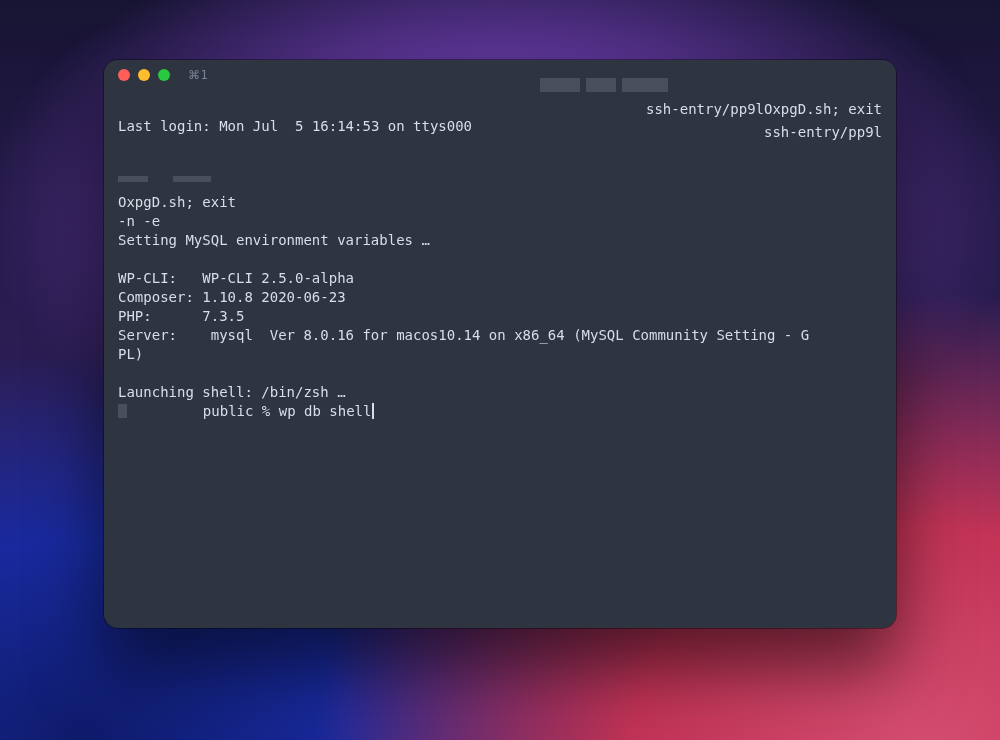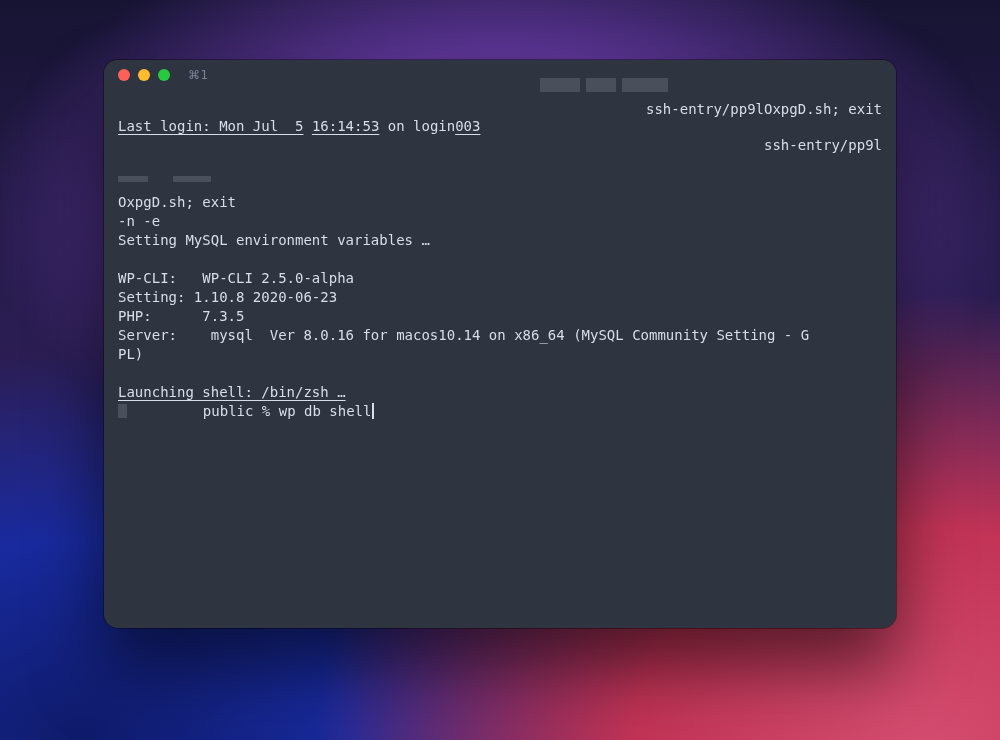--- a/index.html
+++ b/index.html
@@ -46,21 +46,21 @@
   .rbar{background:#4a4f5c;height:14px;}
   .term{
     position:absolute;left:0;top:34px;right:0;bottom:0;
     padding:4px 14px 0 14px;
     font-size:14px;
     line-height:19px;
     white-space:pre;
     color:#d8dee9;
   }
   .small-bar{display:inline-block;background:#4a4f5c;height:6px;width:28px;vertical-align:6px;}
-  .underline-fake{text-decoration:underline;text-underline-offset:3px;}
+  .underline-fake{text-underline-offset:3px;}
   .right-float{position:absolute;right:14px;}
   .cursor{
     display:inline-block;width:1.5px;height:16px;background:#d8dee9;vertical-align:-3px;margin-left:1px;
   }
   .block-cursor{
     display:inline-block;width:9px;height:14px;background:#4a4f5c;vertical-align:-2px;
   }
 </style>
 </head>
 <body>
@@ -79,30 +79,30 @@
       <span class="cmd-glyph">⌘</span><span>1</span>
     </span>
     <div class="redact-row">
       <span class="rbar" style="width:40px"></span>
       <span class="rbar" style="width:30px"></span>
       <span class="rbar" style="width:46px"></span>
     </div>
   </div>
 
   <div class="term">
-<span><span class="underline-fake"><span>Last login: Mon Jul  5</span></span> <span class="underline-fake"><span>16:14:53</span></span><span> on login</span><span class="underline-fake"><span>003</span></span></span>
+<span><span class="underline-fake"><span>Last login: Mon Jul  5</span></span> <span class="underline-fake"><span>16:14:53</span></span><span> on ttys</span><span class="underline-fake"><span>000</span></span></span>
 <span class="right-float" style="top:6px">ssh-entry/pp9lOxpgD.sh; exit</span>
-<span class="right-float" style="top:42px">ssh-entry/pp9l</span>
+<span class="right-float" style="top:29px">ssh-entry/pp9l</span>
 <span class="small-bar" style="width:30px"></span>   <span class="small-bar" style="width:38px"></span>
 <span>OxpgD.sh; exit</span>
 <span>-n -e</span>
 <span>Setting MySQL environment variables …</span>
 
 <span><span>WP-CLI:   </span><span>WP-CLI 2.5.0-alpha</span></span>
-<span><span>Setting: </span><span>1.10.8 2020-06-23</span></span>
+<span><span>Composer: </span><span>1.10.8 2020-06-23</span></span>
 <span><span>PHP:      </span><span>7.3.5</span></span>
 <span><span>Server:    </span><span>mysql  Ver 8.0.16 for macos10.14 on x86_64 (MySQL Community Setting - G</span></span>
 <span>PL)</span>
 
 <span><span class="underline-fake">Launching shell: /bin/zsh …</span></span>
 <span class="block-cursor"></span><span><span>         </span><span>public % </span><span>wp db shell</span><span class="cursor"></span></span>
   </div>
 
 </div>
 

